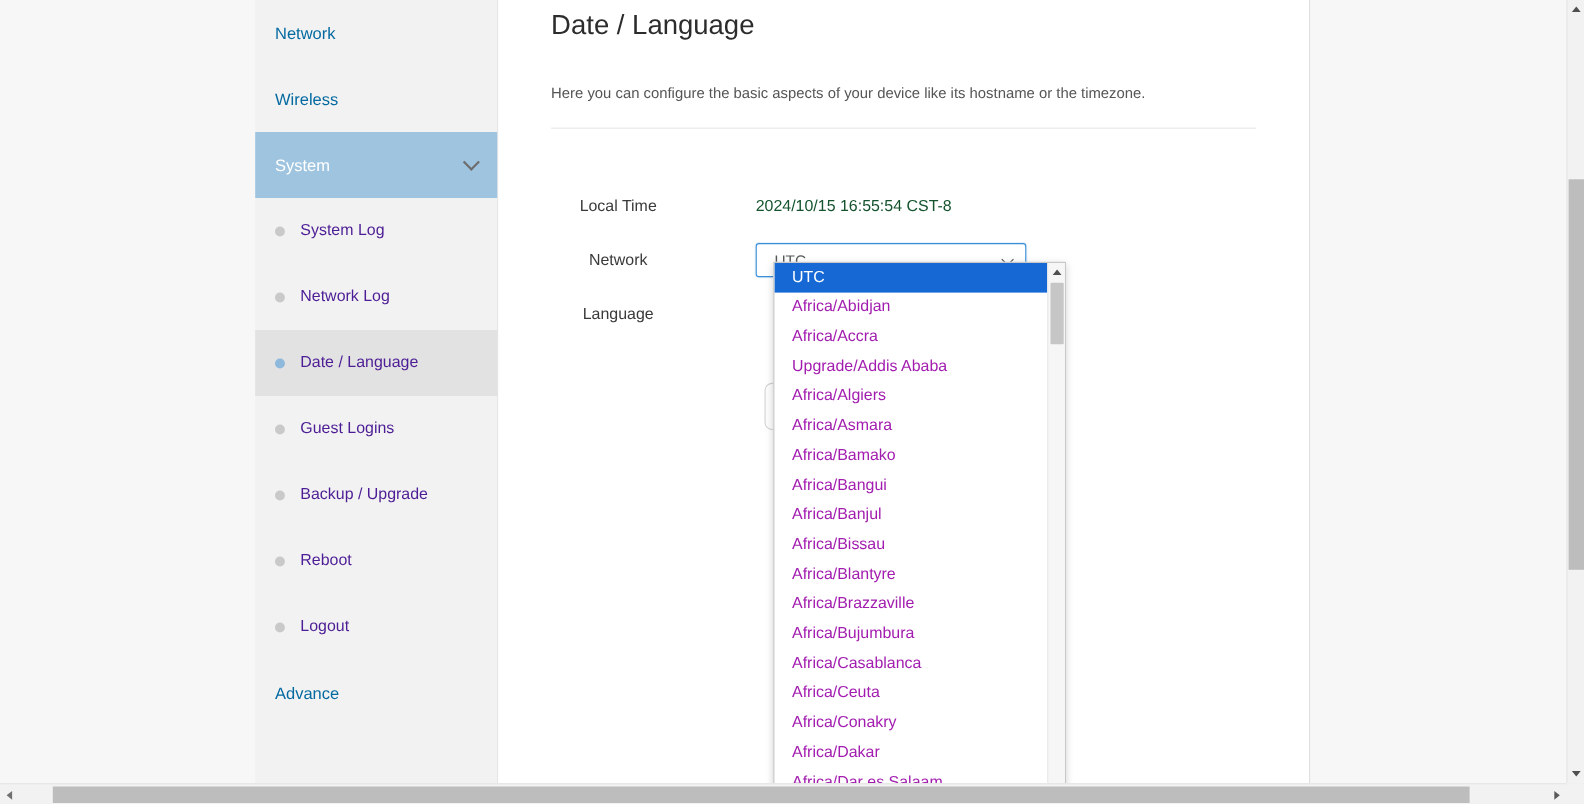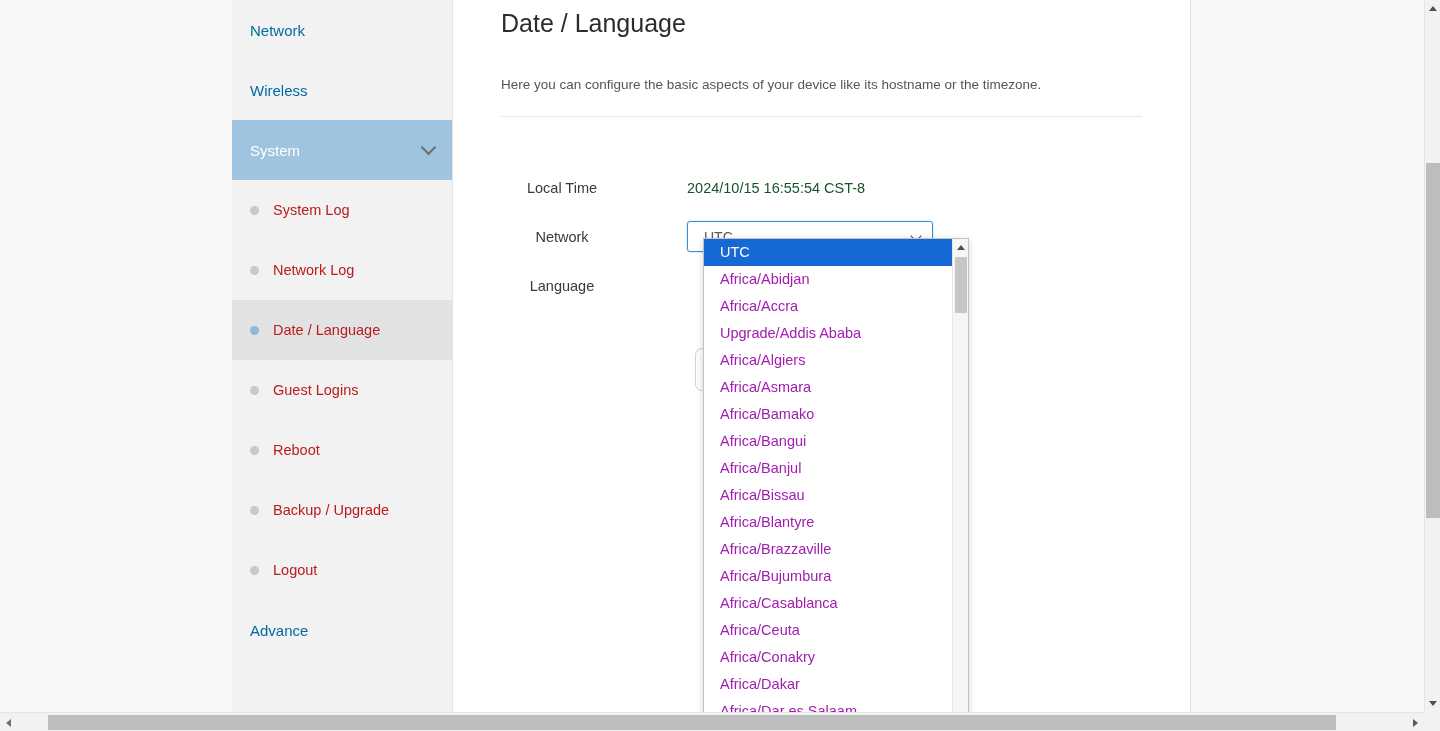--- a/index.html
+++ b/index.html
@@ -64,21 +64,21 @@
   }
 
   .nav-item.expanded {
     background: #9fc4e0;
     color: #ffffff;
   }
 
   .nav-item.child {
     padding-left: 18px;
     font-size: 14.5px;
-    color: #b91c1c;
+    color: #4c1d95;
   }
 
   .nav-item.child.active {
     background: #e2e2e2;
   }
 
   .bullet {
     width: 9px;
     height: 9px;
     border-radius: 50%;
@@ -411,26 +411,26 @@
           <span class="nav-label">Date / Language</span>
         </div>
 
         <div class="nav-item child">
           <span class="bullet"></span>
           <span class="nav-label">Guest Logins</span>
         </div>
 
         <div class="nav-item child">
           <span class="bullet"></span>
+          <span class="nav-label">Backup / Upgrade</span>
+        </div>
+
+        <div class="nav-item child">
+          <span class="bullet"></span>
           <span class="nav-label">Reboot</span>
-        </div>
-
-        <div class="nav-item child">
-          <span class="bullet"></span>
-          <span class="nav-label">Backup / Upgrade</span>
         </div>
 
         <div class="nav-item child">
           <span class="bullet"></span>
           <span class="nav-label">Logout</span>
         </div>
 
         <div class="nav-item top-level">
           <span class="nav-label">Advance</span>
         </div>

